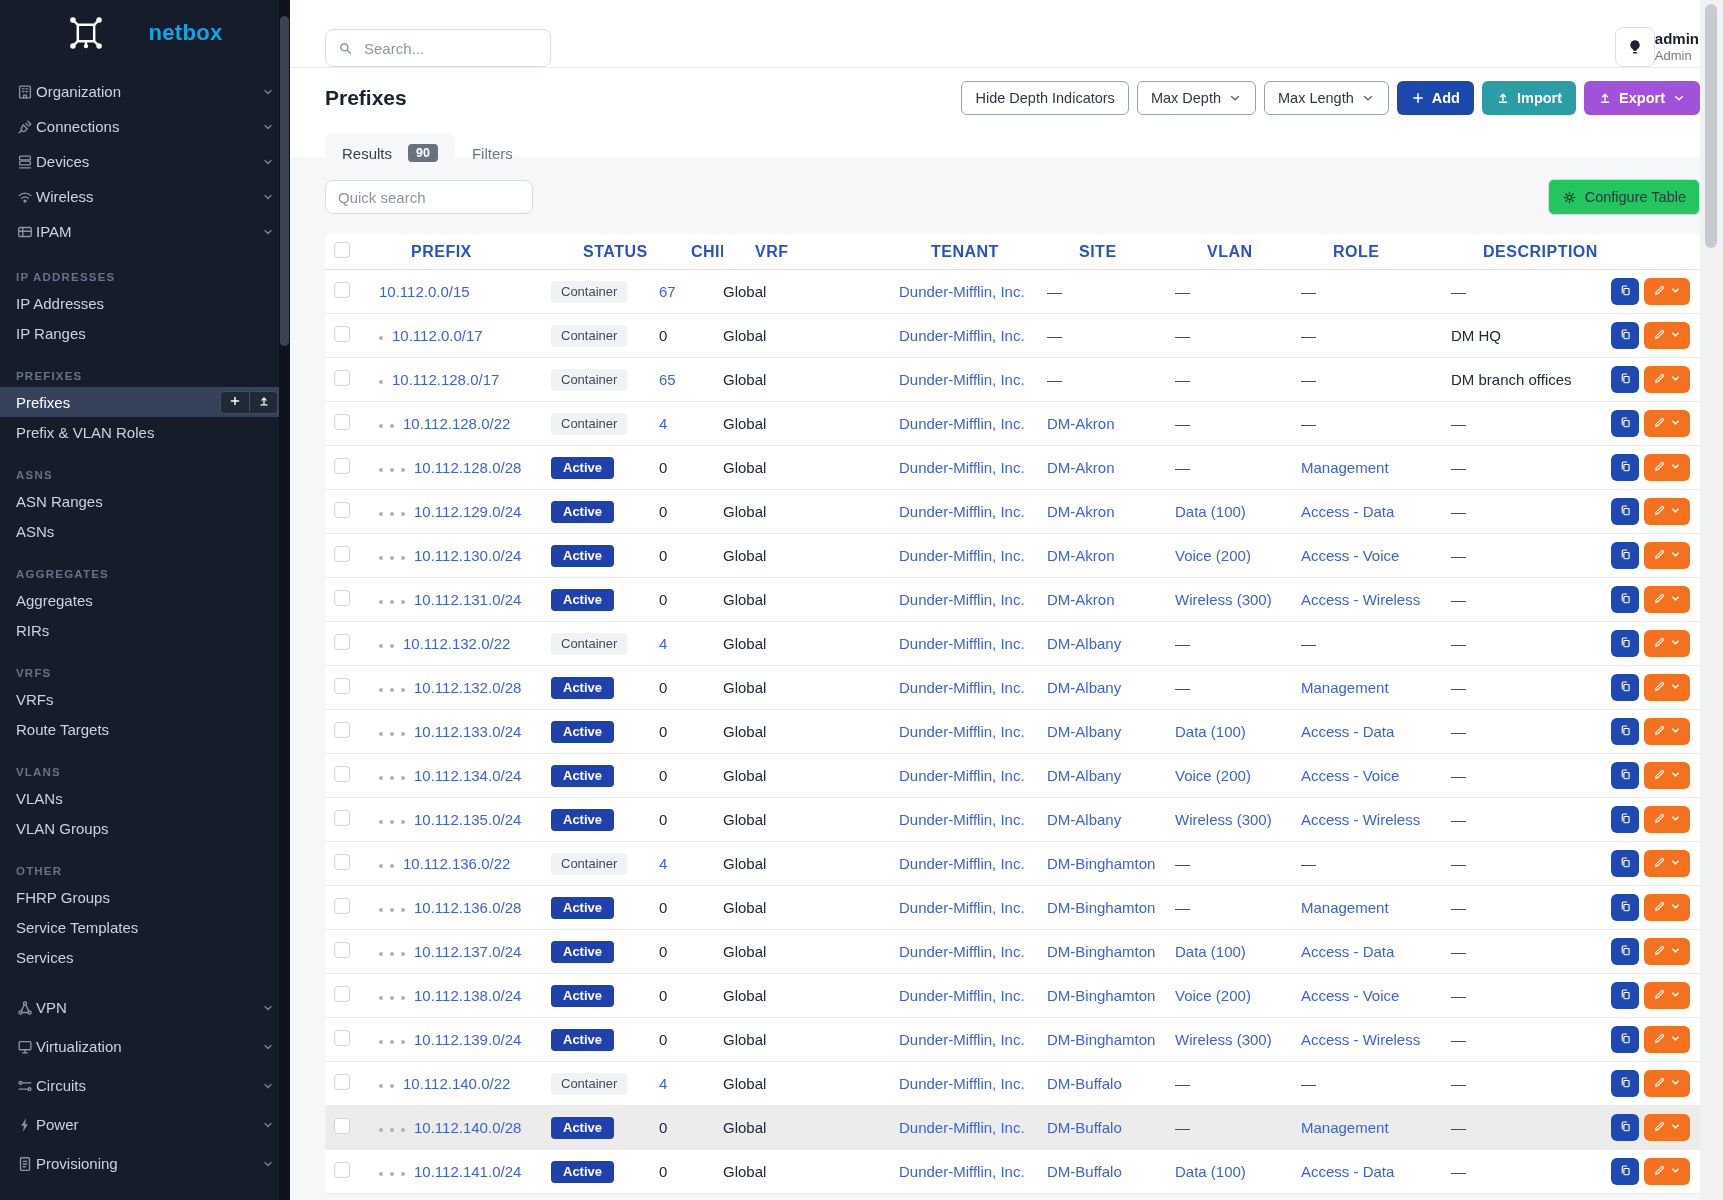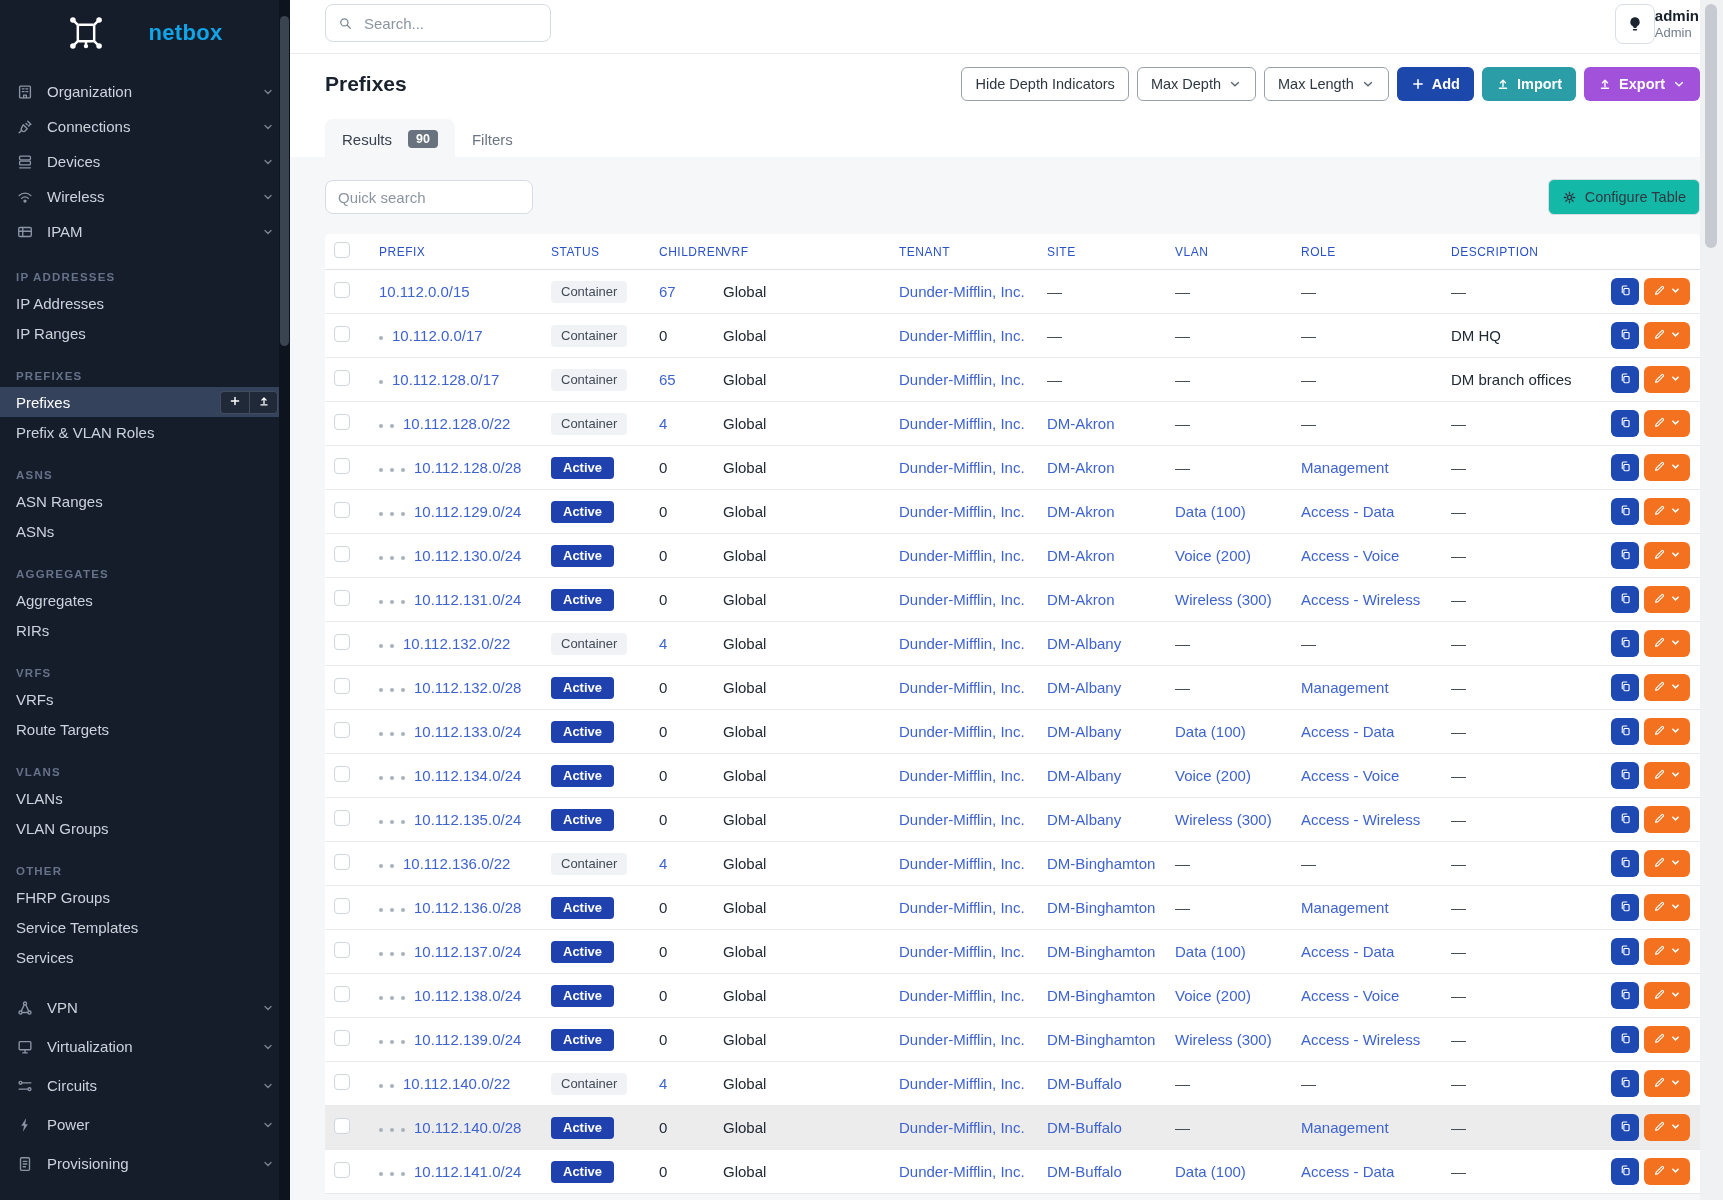--- a/index.html
+++ b/index.html
@@ -6,42 +6,42 @@
   *{box-sizing:border-box;}
   .app{position:relative;width:1723px;height:1200px;overflow:hidden;background:#fff;}
 
   
   .sidebar{position:absolute;left:0;top:0;width:290px;height:1200px;background:#161d2a;color:#ccd3dd;overflow:hidden;}
   .sb-track{position:absolute;right:0;top:0;width:11px;height:100%;background:#0e141d;}
   .sb-thumb{position:absolute;right:1px;top:16px;width:9px;height:330px;border-radius:5px;background:#3a4350;}
   .logo-row{height:58px;display:flex;align-items:center;justify-content:center;gap:9px;margin-top:4px;}
   .logo-mark{width:36px;height:36px;}
   .logo-text{color:#0ea5e9;font-size:22px;font-weight:700;letter-spacing:.3px;margin-left:36px;}
-  .sb-menu{height:35px;display:flex;align-items:center;gap:13px;padding:0 16px;cursor:pointer;}
+  .sb-menu{height:35px;display:flex;align-items:center;gap:2px;padding:0 16px;cursor:pointer;}
   .sb-menu .sb-label{font-size:15px;}
   .sb-ic{width:18px;height:18px;display:inline-flex;}
   .sb-ic svg{width:18px;height:18px;}
   .sb-chev{margin-left:auto;width:12px;height:12px;display:inline-flex;opacity:.75;}
   .sb-chev svg{width:12px;height:12px;}
   .sb-menus-top{margin-top:12px;}
   .sb-section-title{margin-top:22px;margin-bottom:5px;padding:0 16px;font-size:11.5px;font-weight:700;letter-spacing:1.2px;color:#66718a;}
   .sb-item{height:30px;display:flex;align-items:center;padding:0 12px 0 16px;font-size:15px;color:#ccd3dd;cursor:pointer;}
   .sb-item.active{background:#35425c;color:#fff;}
   .sb-item .grow{flex:1;}
   .sb-mini-group{display:flex;}
   .sb-mini-btn{width:29px;height:23px;background:#1f2937;border:1px solid #414c5e;display:flex;align-items:center;justify-content:center;cursor:pointer;padding:0;}
   .sb-mini-btn:first-child{border-radius:4px 0 0 4px;border-right-width:0;}
   .sb-mini-btn:last-child{border-radius:0 4px 4px 0;}
   .sb-mini-btn svg{width:12px;height:12px;}
   .sb-menus-bottom{margin-top:16px;}
   .sb-menus-bottom .sb-menu{height:39px;}
 
   
   .main{position:absolute;left:290px;top:0;width:1433px;height:1200px;background:#fff;}
-  .topbar{height:54px;display:flex;align-items:flex-start;padding:4px 24px 0 35px;border-bottom:1px solid #e9ecef;background:#fff;}
+  .topbar{height:68px;display:flex;align-items:flex-end;padding:4px 24px 0 35px;border-bottom:1px solid #e9ecef;background:#fff;}
   .search-box{width:226px;height:38px;border:1px solid #d7dce2;border-radius:8px;display:flex;align-items:center;gap:9px;padding:0 12px;background:#fff;}
   .search-box svg{width:15px;height:15px;flex:none;}
   .search-box input{border:none;outline:none;width:100%;font-size:15px;color:#2a3340;font-family:"Liberation Sans",sans-serif;background:transparent;}
   .search-box input::placeholder{color:#8b95a1;}
   .user-area{margin-left:auto;display:flex;align-items:center;}
   .bulb-btn{width:40px;height:40px;border:1px solid #dadfe5;border-radius:8px;background:#fff;display:flex;align-items:center;justify-content:center;cursor:pointer;}
   .bulb-btn svg{width:18px;height:18px;}
   .user-names{display:flex;flex-direction:column;line-height:1.2;}
   .user-name{font-size:15px;font-weight:700;color:#18202b;}
   .user-role{font-size:13px;color:#717c88;}
@@ -60,28 +60,28 @@
   .tabs-row{position:relative;margin-top:15px;height:40px;display:flex;align-items:stretch;}
   .tabs-row::after{content:"";position:absolute;left:-35px;right:-23px;bottom:0;height:1px;background:#dee2e6;}
   .tab{position:relative;z-index:1;display:flex;align-items:center;gap:16px;padding:0 17px;font-size:15px;color:#6b7683;cursor:pointer;}
   .tab.active{background:#f5f7f9;border-radius:8px 8px 0 0;color:#39424e;}
   .tab-badge{background:#68737f;color:#fff;font-size:12.5px;font-weight:600;border-radius:4px;padding:2px 8px;}
 
   .page-body{position:absolute;top:157px;left:0;right:0;bottom:0;background:#f5f7f9;padding:22px 23px 0 35px;}
   .controls-row{display:flex;align-items:center;height:36px;}
   .quick-search{width:208px;height:34px;border:1px solid #d7dce2;border-radius:8px;background:#fff;padding:0 12px;font-size:15px;color:#2a3340;outline:none;font-family:"Liberation Sans",sans-serif;}
   .quick-search::placeholder{color:#8b95a1;}
-  .cfg-btn{margin-left:auto;height:36px;border:1px solid #d7dce2;border-radius:6px;background:#14b8a6;display:inline-flex;align-items:center;gap:8px;padding:0 13px;font-size:14.5px;color:#2f3842;cursor:pointer;}
+  .cfg-btn{margin-left:auto;height:36px;border:1px solid #d7dce2;border-radius:6px;background:#22c55e;display:inline-flex;align-items:center;gap:8px;padding:0 13px;font-size:14.5px;color:#2f3842;cursor:pointer;}
   .cfg-btn svg{width:15px;height:15px;}
 
   
   .table{margin-top:19px;background:#fff;border-radius:4px 4px 0 0;}
   .trow,.thead{display:grid;grid-template-columns:54px 172px 108px 64px 176px 148px 128px 126px 150px 160px auto;align-items:center;}
   .thead{height:36px;border-bottom:1px solid #dfe3e8;}
-  .thead .th{font-size:12px;font-weight:400;letter-spacing:.5px;color:var(--c-th);cursor:pointer;}
+  .thead .th{font-size:16px;font-weight:700;letter-spacing:.5px;color:var(--c-th);cursor:pointer;margin-left:32px;}
   .trow{height:44px;border-bottom:1px solid #e8ebee;background:#fff;}
   .trow.hl{background:#ececed;}
   .cell{font-size:15px;color:#212a35;white-space:nowrap;overflow:hidden;}
   .c-check{padding-left:9px;}
   .checkbox{width:16px;height:16px;border:1px solid #cfd5db;border-radius:4px;background:#fff;display:inline-block;cursor:pointer;}
   .link{color:var(--c-link);text-decoration:none;cursor:pointer;}
   .dash{color:#454e59;}
   .depth-dots{display:inline-flex;gap:7px;margin-right:9px;vertical-align:1px;}
   .depth-dots i{width:4px;height:4px;border-radius:50%;background:#a9b1ba;display:inline-block;}
   .badge{display:inline-block;font-size:13px;border-radius:4px;padding:3.5px 10px;}

